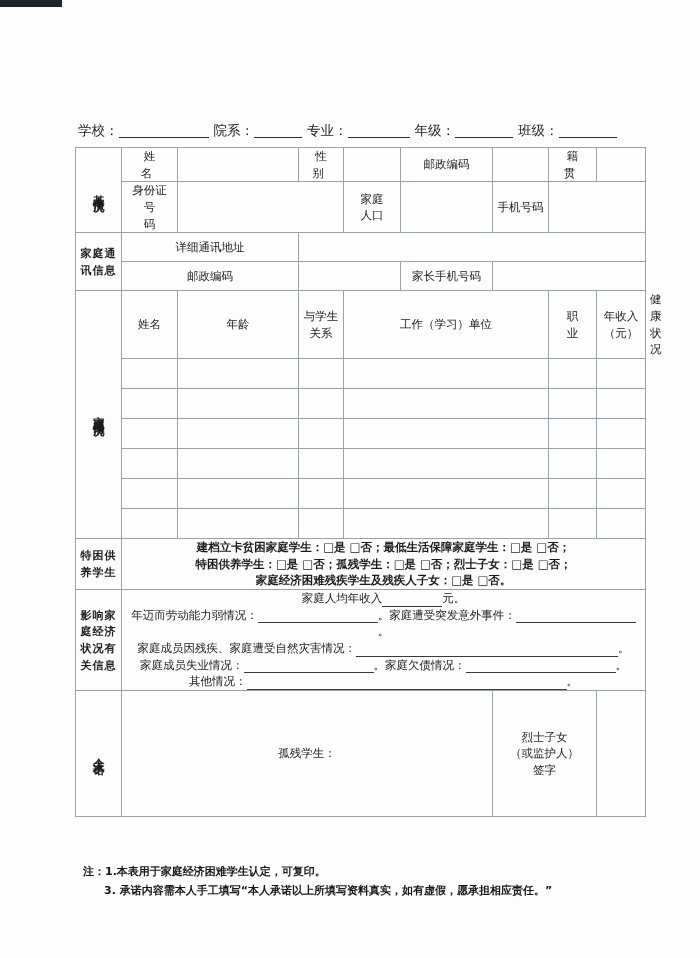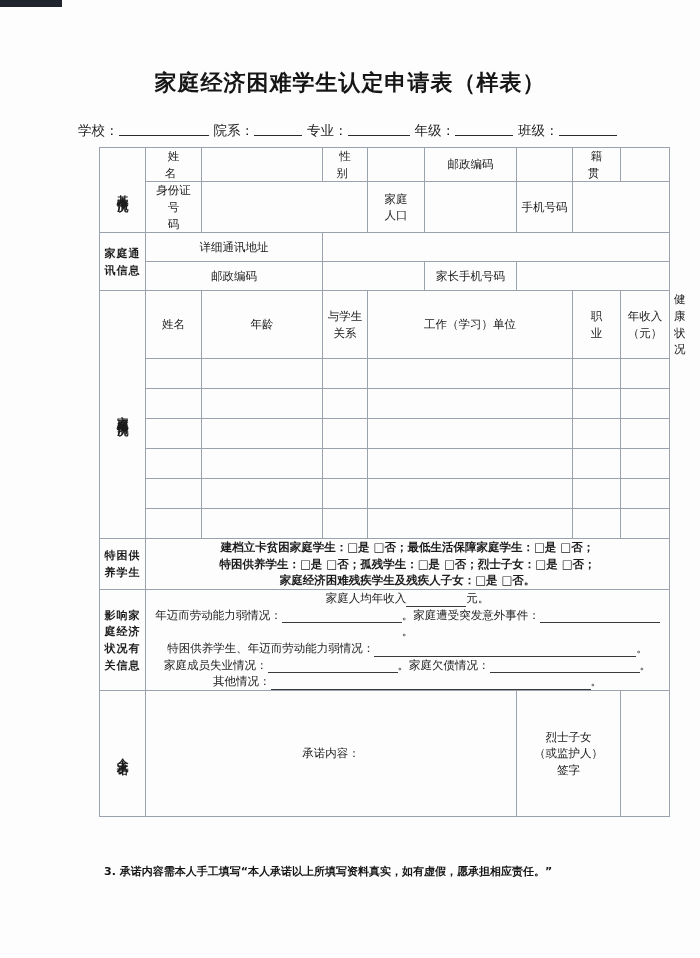--- a/index.html
+++ b/index.html
@@ -41,39 +41,38 @@
     left: 78px;
     right: 55px;
     top: 122px;
     display: flex;
     align-items: flex-end;
     font-size: 13.5px;
     color: #1c1c1c;
   }
   .hf {
     display: flex;
-    align-items: flex-start;
+    align-items: center;
     white-space: nowrap;
   }
   .hf-label { font-size: 13.5px; }
   .hf-blank {
     display: inline-block;
     border-bottom: 1px solid #2a2a2a;
     height: 13px;
   }
   .hf-gap { width: 5px; }
 
   table.form {
     position: absolute;
     left: 75px;
     top: 147px;
     width: 570px;
     border-collapse: collapse;
     table-layout: fixed;
-    margin-left: 24px;
   }
   table.form td {
     border: 1px solid #9aa3ad;
     font-size: 11.5px;
     color: #1b1b1b;
     padding: 0 4px;
     vertical-align: middle;
     text-align: center;
     line-height: 1.45;
   }
@@ -141,21 +140,20 @@
   .notes .n1 { text-indent: 0; }
   .notes .n2, .notes .n3 { padding-left: 21px; }
 </style>
 </head>
 <body>
 
 <div class="page">
 
   <div class="scan-artifact"></div>
 
-  <div class="doc-title">家庭经济困难学生认定申请表（样表）</div>
 
   <div class="header-fields">
     <span class="hf">
       <span class="hf-label">学校：</span>
       <span class="hf-blank" style="width:90px"></span>
     </span>
     <span class="hf-gap"></span>
     <span class="hf">
       <span class="hf-label">院系：</span>
       <span class="hf-blank" style="width:48px"></span>
@@ -335,46 +333,49 @@
         <span class="stack2">影响家庭经济状况有关信息</span>
       </td>
       <td colspan="8" class="econ">
         <div>
           <span>家庭人均年收入</span><span class="fill" style="width:60px"></span><span>元。</span>
         </div>
         <div>
           <span>年迈而劳动能力弱情况：</span><span class="fill" style="width:120px"></span><span>。家庭遭受突发意外事件：</span><span class="fill" style="width:120px"></span><span>。</span>
         </div>
         <div>
-          <span>特困供养学生、年迈而劳动能力弱情况：</span><span class="fill" style="width:262px"></span><span>。</span>
+          <span>家庭成员因残疾、家庭遭受自然灾害情况：</span><span class="fill" style="width:262px"></span><span>。</span>
         </div>
         <div>
           <span>家庭成员失业情况：</span><span class="fill" style="width:130px"></span><span>。家庭欠债情况：</span><span class="fill" style="width:150px"></span><span>。</span>
         </div>
         <div>
           <span>其他情况：</span><span class="fill" style="width:320px"></span><span>。</span>
         </div>
       </td>
     </tr>
 
     <tr>
       <td class="vlabel" style="height:125px">
         <span class="vstack">个人承诺</span>
       </td>
       <td colspan="5" class="commit">
-        <span>承诺内容：</span>
+        <span>孤残学生：</span>
         <span></span>
       </td>
       <td colspan="2">
         <div>烈士子女</div>
         <div>（或监护人）</div>
         <div>签字</div>
       </td>
       <td></td>
     </tr>
   </tbody>
     </table>
 
   <div class="notes">
+    <div class="n1">
+      <span>注：</span><span>1.本表用于家庭经济困难学生认定，可复印。</span>
+    </div>
     <div class="n3">3. 承诺内容需本人手工填写“本人承诺以上所填写资料真实，如有虚假，愿承担相应责任。”</div>
   </div>
 
 </div>
 
 </body></html>

